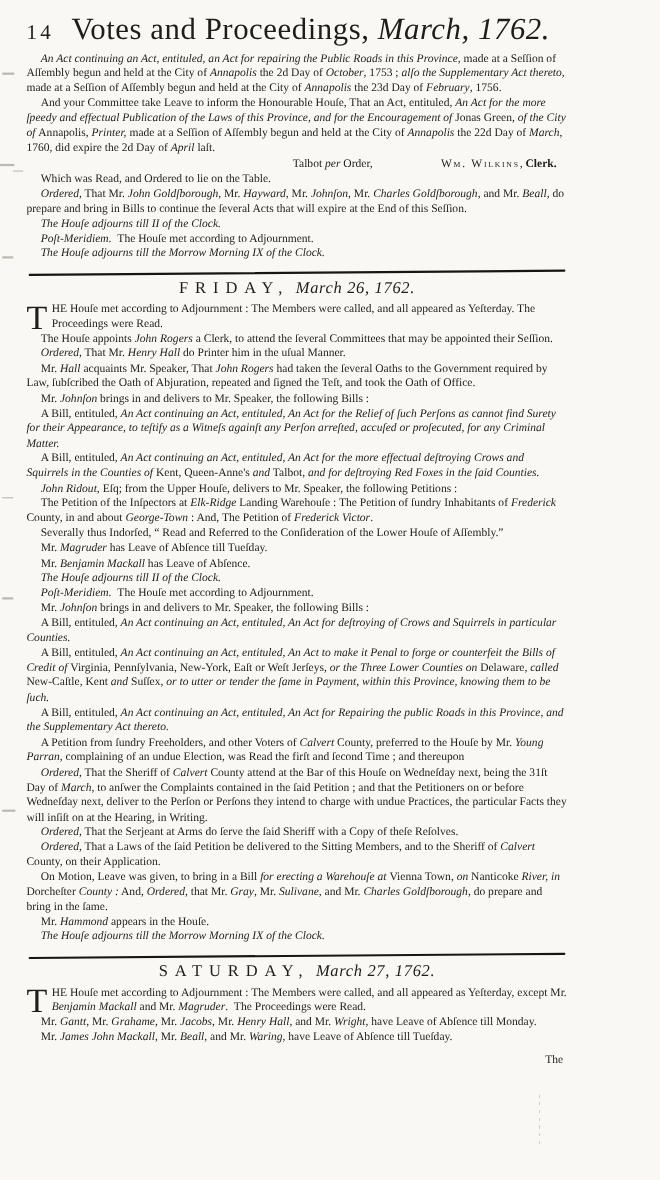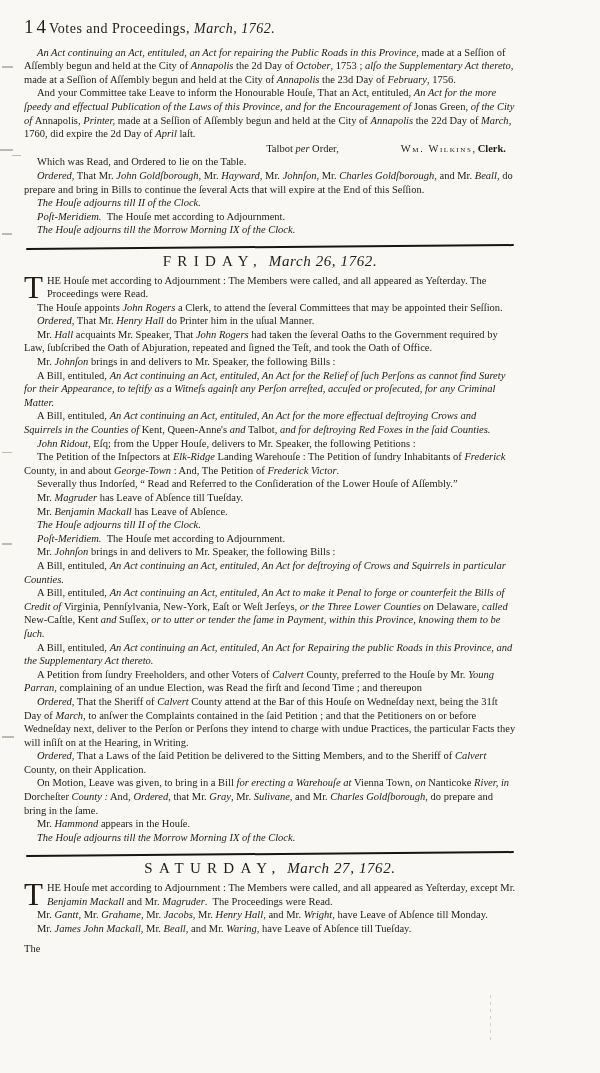--- a/index.html
+++ b/index.html
@@ -23,21 +23,21 @@
   }
   
   .masthead{
     display:flex;align-items:baseline;
     margin:4px 0 10px 0;
   }
   .page-number{
     font-size:19px;letter-spacing:3px;
   }
   .masthead-title{
-    flex:1;text-align:left;font-size:14px;letter-spacing:0.5px;
+    flex:1;text-align:center;font-size:28px;letter-spacing:0.5px;
     white-space:nowrap;
   }
   .masthead-title .t-roman{font-style:normal;}
   .masthead-title .t-italic{font-style:italic;}
   
   .paras p{margin:0;text-indent:13px;}
   .paras p.drop{text-indent:0;}
   .paras p.signed{text-indent:0;text-align:right;padding-right:10px;margin-top:1px;}
   .s-r{font-style:normal;}
   .s-i{font-style:italic;}
@@ -61,21 +61,21 @@
   .day-heading{
     text-align:center;
     font-size:15px;
     margin:4px 0 5px 0;
     white-space:nowrap;
   }
   .day-name{letter-spacing:0.42em;}
   .day-date{font-style:italic;letter-spacing:0.04em;margin-left:2px;}
   
   .catchword{
-    text-align:left;
+    text-align:right;
     padding-right:4px;
     margin-top:7px;
   }
   
   .artifact{position:absolute;background:var(--artifact);opacity:.55;}
   .a1{left:2px;top:66px;width:11px;height:2px;}
   .a2{left:0;top:149px;width:13px;height:2px;}
   .a3{left:12px;top:155px;width:9px;height:1px;}
   .a4{left:2px;top:233px;width:10px;height:2px;}
   .a5{left:2px;top:452px;width:10px;height:1px;}
@@ -125,20 +125,21 @@
         <p class=""><span class="s-r">Mr. </span><span class="s-i">Magruder </span><span class="s-r">has Leave of Abſence till Tueſday.</span></p>
         <p class=""><span class="s-r">Mr. </span><span class="s-i">Benjamin Mackall </span><span class="s-r">has Leave of Abſence.</span></p>
         <p class=""><span class="s-i">The Houſe adjourns till II of the Clock.</span></p>
         <p class=""><span class="s-i">Poſt-Meridiem.</span><span class="s-r"> The Houſe met according to Adjournment.</span></p>
         <p class=""><span class="s-r">Mr. </span><span class="s-i">Johnſon </span><span class="s-r">brings in and delivers to Mr. Speaker, the following Bills :</span></p>
         <p class=""><span class="s-r">A Bill, entituled, </span><span class="s-i">An Act continuing an Act, entituled, An Act for deſtroying of Crows and Squirrels in particular Counties.</span></p>
         <p class=""><span class="s-r">A Bill, entituled, </span><span class="s-i">An Act continuing an Act, entituled, An Act to make it Penal to forge or counterfeit the Bills of Credit of </span><span class="s-r">Virginia, Pennſylvania, New-York, Eaſt or Weſt Jerſeys, </span><span class="s-i">or the Three Lower Counties on </span><span class="s-r">Delaware, </span><span class="s-i">called </span><span class="s-r">New-Caſtle, Kent </span><span class="s-i">and </span><span class="s-r">Suſſex, </span><span class="s-i">or to utter or tender the ſame in Payment, within this Province, knowing them to be ſuch.</span></p>
         <p class=""><span class="s-r">A Bill, entituled, </span><span class="s-i">An Act continuing an Act, entituled, An Act for Repairing the public Roads in this Province, and the Supplementary Act thereto.</span></p>
         <p class=""><span class="s-r">A Petition from ſundry Freeholders, and other Voters of </span><span class="s-i">Calvert </span><span class="s-r">County, preferred to the Houſe by Mr. </span><span class="s-i">Young Parran</span><span class="s-r">, complaining of an undue Election, was Read the firſt and ſecond Time ; and thereupon</span></p>
         <p class=""><span class="s-i">Ordered</span><span class="s-r">, That the Sheriff of </span><span class="s-i">Calvert </span><span class="s-r">County attend at the Bar of this Houſe on Wedneſday next, being the 31ſt Day of </span><span class="s-i">March</span><span class="s-r">, to anſwer the Complaints contained in the ſaid Petition ; and that the Petitioners on or before Wedneſday next, deliver to the Perſon or Perſons they intend to charge with undue Practices, the particular Facts they will inſiſt on at the Hearing, in Writing.</span></p>
+        <p class=""><span class="s-i">Ordered</span><span class="s-r">, That the Serjeant at Arms do ſerve the ſaid Sheriff with a Copy of theſe Reſolves.</span></p>
         <p class=""><span class="s-i">Ordered</span><span class="s-r">, That a Laws of the ſaid Petition be delivered to the Sitting Members, and to the Sheriff of </span><span class="s-i">Calvert </span><span class="s-r">County, on their Application.</span></p>
         <p class=""><span class="s-r">On Motion, Leave was given, to bring in a Bill </span><span class="s-i">for erecting a Warehouſe at </span><span class="s-r">Vienna Town, </span><span class="s-i">on </span><span class="s-r">Nanticoke </span><span class="s-i">River, in </span><span class="s-r">Dorcheſter </span><span class="s-i">County :</span><span class="s-r"> And, </span><span class="s-i">Ordered</span><span class="s-r">, that Mr. </span><span class="s-i">Gray</span><span class="s-r">, Mr. </span><span class="s-i">Sulivane</span><span class="s-r">, and Mr. </span><span class="s-i">Charles Goldſborough</span><span class="s-r">, do prepare and bring in the ſame.</span></p>
         <p class=""><span class="s-r">Mr. </span><span class="s-i">Hammond </span><span class="s-r">appears in the Houſe.</span></p>
         <p class=""><span class="s-i">The Houſe adjourns till the Morrow Morning IX of the Clock.</span></p>
       </div>
   </section>
 
   <div class="divider"></div>
 
   <section>

